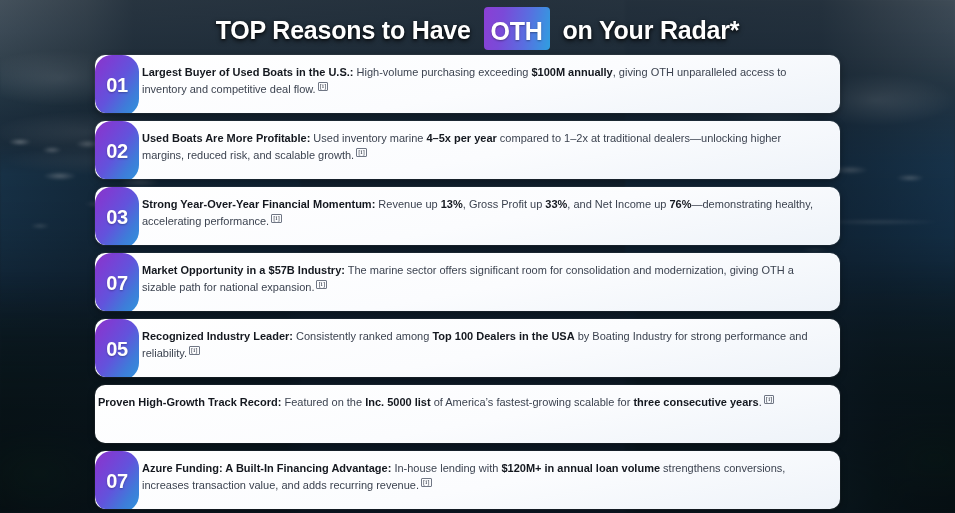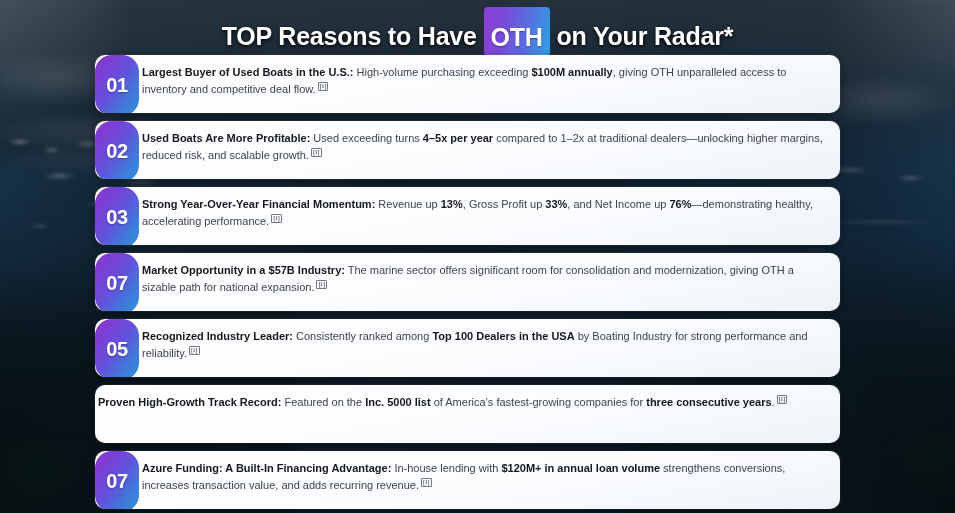--- a/index.html
+++ b/index.html
@@ -170,22 +170,22 @@
     color: #ffffff;
     text-shadow: 0 2px 5px rgba(0,0,0,.75), 0 1px 2px rgba(0,0,0,.6);
     line-height: 34px;
     white-space: nowrap;
   }
   .oth-badge {
     display: inline-block;
     background: linear-gradient(100deg, #8b3fd4 0%, #7a4ad8 28%, #5a6de0 62%, #2f9fe0 100%);
     color: #ffffff;
     border-radius: 4px;
-    padding: 13px 7px 2px 7px;
-    margin: 0 0;
+    padding: 7px 7px 2px 7px;
+    margin: 0 6px;
     text-shadow: 0 1px 2px rgba(0,0,0,.35);
     vertical-align: baseline;
     position: relative;
     top: 1px;
   }
 
   
   .cards {
     position: absolute;
     top: 55px;
@@ -281,42 +281,42 @@
         <div class="card">
           <div class="badge">
             <span class="badge-num">01</span>
           </div>
           <div class="card-body"><span class="lead">Largest Buyer of Used Boats in the U.S.:</span><span> High-volume purchasing exceeding </span><b>$100M annually</b><span>, giving OTH unparalleled access to inventory and competitive deal flow.</span><sup class="cite">[i]</sup></div>
         </div>
         <div class="card">
           <div class="badge">
             <span class="badge-num">02</span>
           </div>
-          <div class="card-body"><span class="lead">Used Boats Are More Profitable:</span><span> Used exceeding turns </span><b>4–5x per year</b><span> compared to 1–2x at traditional dealers—unlocking higher margins, reduced risk, and scalable growth.</span><sup class="cite">[i]</sup></div>
+          <div class="card-body"><span class="lead">Used Boats Are More Profitable:</span><span> Used inventory marine </span><b>4–5x per year</b><span> compared to 1–2x at traditional dealers—unlocking higher margins, reduced risk, and scalable growth.</span><sup class="cite">[i]</sup></div>
         </div>
         <div class="card">
           <div class="badge">
             <span class="badge-num">03</span>
           </div>
           <div class="card-body"><span class="lead">Strong Year-Over-Year Financial Momentum:</span><span> Revenue up </span><b>13%</b><span>, Gross Profit up </span><b>33%</b><span>, and Net Income up </span><b>76%</b><span>—demonstrating healthy, accelerating performance.</span><sup class="cite">[i]</sup></div>
         </div>
         <div class="card">
           <div class="badge">
             <span class="badge-num">07</span>
           </div>
           <div class="card-body"><span class="lead">Market Opportunity in a $57B Industry:</span><span> The marine sector offers significant room for consolidation and modernization, giving OTH a sizable path for national expansion.</span><sup class="cite">[i]</sup></div>
         </div>
         <div class="card">
           <div class="badge">
             <span class="badge-num">05</span>
           </div>
           <div class="card-body"><span class="lead">Recognized Industry Leader:</span><span> Consistently ranked among </span><b>Top 100 Dealers in the USA</b><span> by Boating Industry for strong performance and reliability.</span><sup class="cite">[i]</sup></div>
         </div>
         <div class="card">
-          <div class="card-body"><span class="lead">Proven High-Growth Track Record:</span><span> Featured on the </span><b>Inc. 5000 list</b><span> of America’s fastest-growing companies for </span><b>three consecutive years</b><span>.</span><sup class="cite">[i]</sup></div>
+          <div class="card-body"><span class="lead">Proven High-Growth Track Record:</span><span> Featured on the </span><b>Inc. 5000 list</b><span> of America’s fastest-growing scalable for </span><b>three consecutive years</b><span>.</span><sup class="cite">[i]</sup></div>
         </div>
         <div class="card">
           <div class="badge">
             <span class="badge-num">07</span>
           </div>
           <div class="card-body"><span class="lead">Azure Funding: A Built-In Financing Advantage:</span><span> In-house lending with </span><b>$120M+ in annual loan volume</b><span> strengthens conversions, increases transaction value, and adds recurring revenue.</span><sup class="cite">[i]</sup></div>
         </div>
       </div>
 
   </div>

